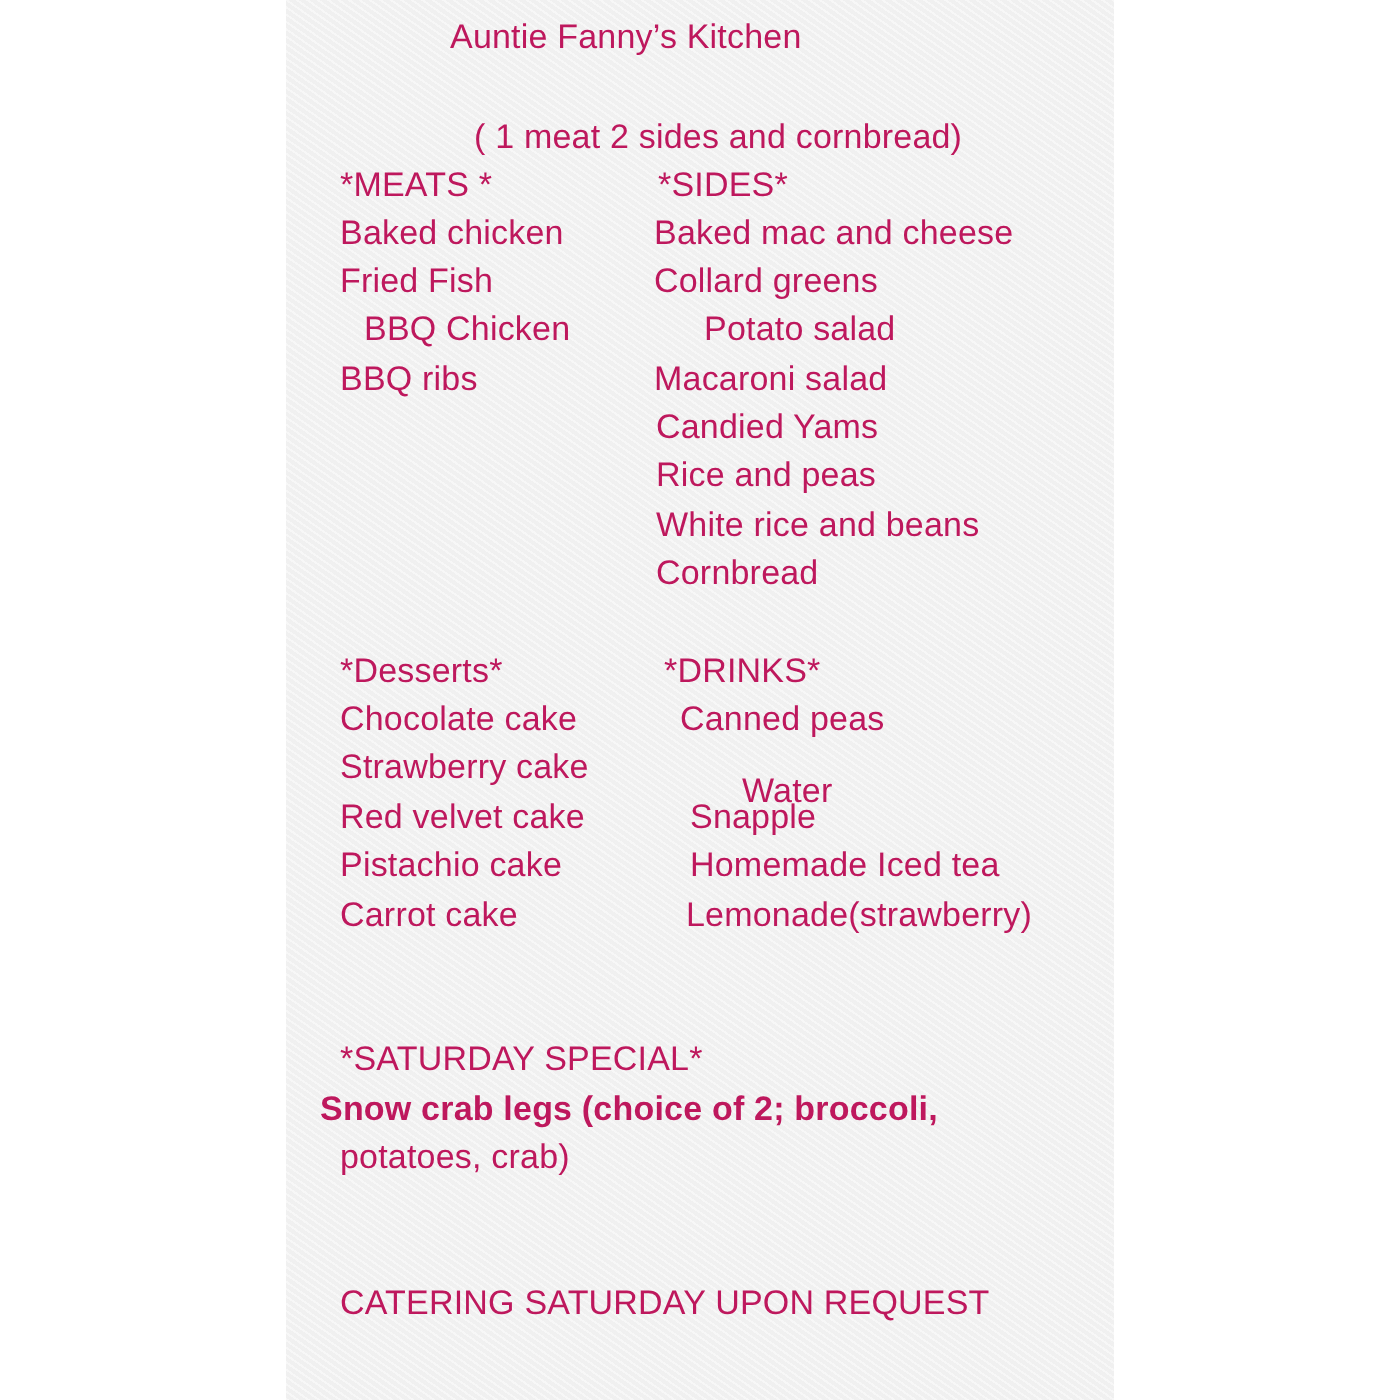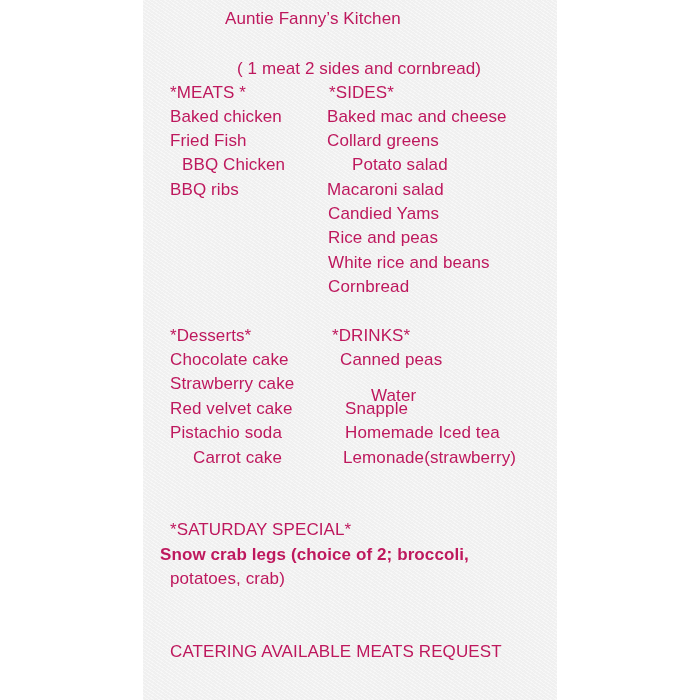--- a/index.html
+++ b/index.html
@@ -31,27 +31,27 @@
 <div class="t" style="left:327px; top:190px;">Macaroni salad</div>
 <div class="t" style="left:328px; top:214px;">Candied Yams</div>
 <div class="t" style="left:328px; top:238px;">Rice and peas</div>
 <div class="t" style="left:328px; top:263px;">White rice and beans</div>
 <div class="t" style="left:328px; top:287px;">Cornbread</div>
 
 <div class="t" style="left:170px; top:336px;">*Desserts*</div>
 <div class="t" style="left:170px; top:360px;">Chocolate cake</div>
 <div class="t" style="left:170px; top:384px;">Strawberry cake</div>
 <div class="t" style="left:170px; top:409px;">Red velvet cake</div>
-<div class="t" style="left:170px; top:433px;">Pistachio soda</div>
-<div class="t" style="left:170px; top:458px;margin-left:23px;">Carrot cake</div>
+<div class="t" style="left:170px; top:433px;">Pistachio cake</div>
+<div class="t" style="left:170px; top:458px;">Carrot cake</div>
 
 <div class="t" style="left:332px; top:336px;">*DRINKS*</div>
 <div class="t" style="left:340px; top:360px;">Canned peas</div>
 <div class="t" style="left:345px; top:396px;margin-left:26px;">Water</div>
 <div class="t" style="left:345px; top:409px;">Snapple</div>
 <div class="t" style="left:345px; top:433px;">Homemade Iced tea</div>
 <div class="t" style="left:343px; top:458px;">Lemonade(strawberry)</div>
 
 <div class="t" style="left:170px; top:530px;">*SATURDAY SPECIAL*</div>
 <div class="t" style="left:160px; top:555px;font-weight:bold;">Snow crab legs (choice of 2; broccoli,</div>
 <div class="t" style="left:170px; top:579px;">potatoes, crab)</div>
 
-<div class="t" style="left:170px; top:652px;">CATERING AVAILABLE MEATS REQUEST</div>
+<div class="t" style="left:170px; top:652px;">CATERING SATURDAY UPON REQUEST</div>
 
 </body></html>

